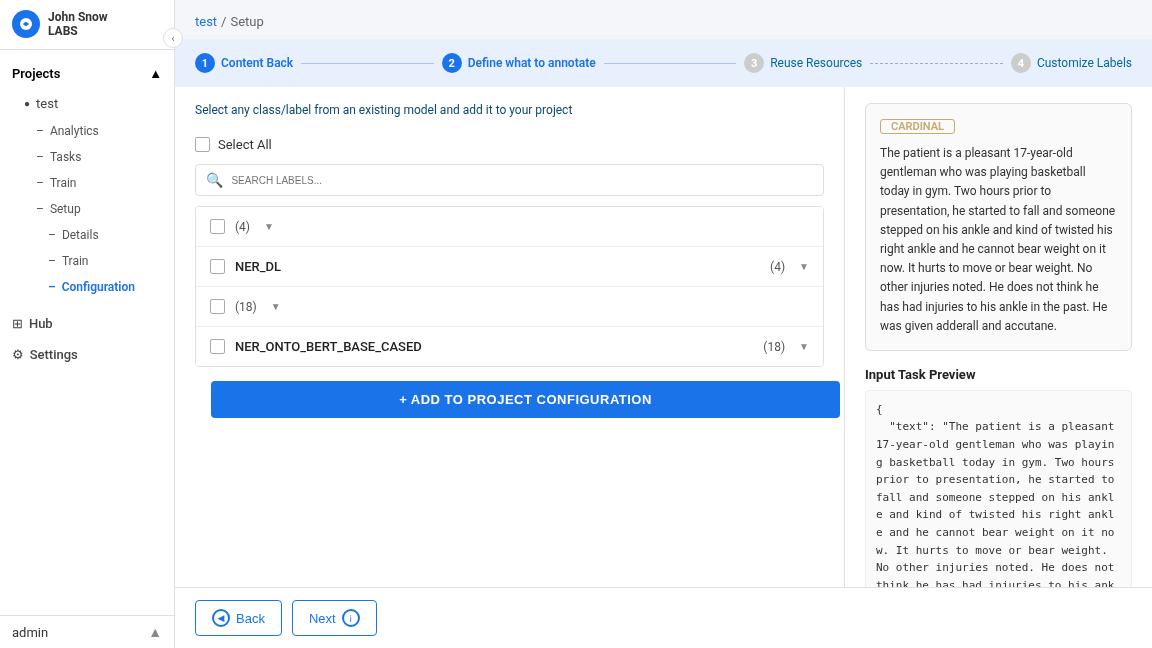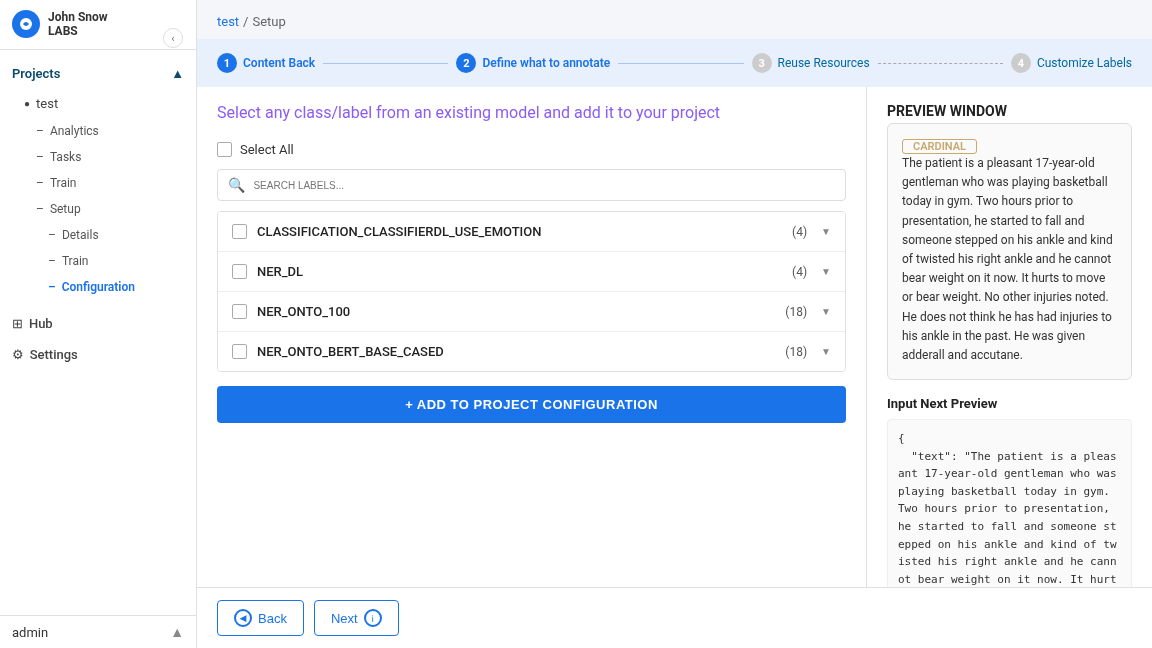--- a/index.html
+++ b/index.html
@@ -1,24 +1,24 @@
 <!DOCTYPE html>
 <html><head>
   <meta charset="utf-8">
   <style>
     * { box-sizing: border-box; margin: 0; padding: 0; }
     body { font-family: -apple-system, BlinkMacSystemFont, 'Segoe UI', Roboto, sans-serif; font-size: 13px; background: #f5f6fa; color: #333; display: flex; height: 648px; overflow: hidden; }
 
     
-    .sidebar { width: 197px; background: #fff; border-right: 1px solid #e0e0e0; display: flex; flex-direction: column; flex-shrink: 0; }
+    .sidebar { width: 175px; background: #fff; border-right: 1px solid #e0e0e0; display: flex; flex-direction: column; flex-shrink: 0; }
     .sidebar-logo { padding: 10px 12px; border-bottom: 1px solid #e0e0e0; display: flex; align-items: center; gap: 8px; }
     .logo-icon { width: 28px; height: 28px; background: #1a73e8; border-radius: 50%; display: flex; align-items: center; justify-content: center; }
     .logo-icon svg { width: 16px; height: 16px; fill: white; }
     .sidebar-nav { flex: 1; overflow-y: auto; padding: 8px 0; }
-    .nav-section-header { display: flex; align-items: center; justify-content: space-between; padding: 8px 12px; font-size: 13px; font-weight: 600; color: #0c4a6e; cursor: pointer; }
+    .nav-section-header { display: flex; align-items: center; justify-content: space-between; padding: 8px 12px; font-size: 13px; font-weight: 600; color: #000000; cursor: pointer; }
     .nav-item { padding: 7px 12px 7px 24px; font-size: 13px; color: #444; cursor: pointer; display: flex; align-items: center; gap: 6px; }
     .nav-item-sub { padding: 6px 12px 6px 36px; font-size: 12px; color: #555; cursor: pointer; display: flex; align-items: center; gap: 6px; }
     .nav-item-sub.active { color: #1a73e8; font-weight: 600; }
     .sidebar-section { padding: 8px 12px; font-size: 13px; font-weight: 500; color: #444; cursor: pointer; display: flex; align-items: center; gap: 6px; }
     .sidebar-footer { border-top: 1px solid #e0e0e0; padding: 8px 12px; display: flex; align-items: center; justify-content: space-between; }
     .collapse-btn { background: none; border: none; cursor: pointer; color: #888; font-size: 14px; }
 
     
     .sidebar-collapse { position: absolute; left: 163px; top: 28px; width: 20px; height: 20px; background: #fff; border: 1px solid #ddd; border-radius: 50%; display: flex; align-items: center; justify-content: center; cursor: pointer; z-index: 10; font-size: 10px; color: #666; }
 
@@ -49,47 +49,47 @@
     
     .tabs { display: flex; gap: 0; margin-bottom: 16px; }
     .tab-btn { padding: 7px 18px; border: 1px solid #ddd; background: #fff; font-size: 13px; cursor: pointer; color: #333; }
     .tab-btn:first-child { border-radius: 4px 0 0 4px; }
     .tab-btn:last-child { border-radius: 0 4px 4px 0; }
     .tab-btn.active { background: #1a73e8; color: white; border-color: #1a73e8; }
     .tab-btn:not(:first-child) { border-left: none; }
 
     
     .section-title { font-size: 13px; font-weight: 700; color: #222; text-transform: uppercase; margin-bottom: 4px; letter-spacing: 0.3px; }
-    .section-desc { font-size: 16px; color: #8b5cf6; margin-bottom: 12px; }
+    .section-desc { font-size: 12px; color: #0c4a6e; margin-bottom: 12px; }
 
     
     .select-all-row { display: flex; align-items: center; gap: 8px; padding: 8px 0; margin-bottom: 4px; }
     .checkbox { width: 15px; height: 15px; border: 1.5px solid #aaa; border-radius: 2px; cursor: pointer; display: flex; align-items: center; justify-content: center; flex-shrink: 0; }
 
     
     .search-box { display: flex; align-items: center; border: 1px solid #ddd; border-radius: 4px; padding: 7px 10px; gap: 8px; margin-bottom: 10px; background: #fff; }
     .search-box input { border: none; outline: none; font-size: 10px; color: #aaa; flex: 1; background: transparent; }
 
     
     .model-list { display: flex; flex-direction: column; gap: 0; border: 1px solid #e0e0e0; border-radius: 4px; overflow: hidden; }
     .model-row { display: flex; align-items: center; gap: 10px; padding: 12px 14px; border-bottom: 1px solid #eee; background: #fff; cursor: pointer; }
     .model-row:last-child { border-bottom: none; }
     .model-name { flex: 1; font-size: 13px; font-weight: 500; color: #222; }
     .model-count { font-size: 12px; color: #555; margin-right: 4px; }
     .chevron { font-size: 10px; color: #888; }
 
     
-    .add-btn { width: 100%; margin-top: 14px; padding: 11px; background: #1a73e8; color: white; border: none; border-radius: 4px; font-size: 13px; font-weight: 600; cursor: pointer; letter-spacing: 0.5px; display: flex; align-items: center; justify-content: center; gap: 6px; }
+    .add-btn { width: 100%; margin-top: 14px; padding: 11px; background: #1a73e8; color: white; border: none; border-radius: 4px; font-size: 13px; font-weight: 600; cursor: pointer; letter-spacing: 0.5px; display: flex; align-items: center; justify-content: center; gap: 6px; margin-left: 16px; }
 
     
     .right-panel { flex: 1; padding: 16px 20px; overflow-y: auto; background: #fff; }
     .preview-title { font-size: 14px; font-weight: 700; color: #222; margin-bottom: 4px; text-transform: uppercase; }
     .preview-desc { font-size: 12px; color: #666; margin-bottom: 14px; }
     .preview-card { border: 1px solid #ddd; border-radius: 6px; padding: 14px; margin-bottom: 16px; background: #fafafa; }
-    .cardinal-badge { display: inline-block; padding: 0 10px; border: 1px solid #c8a96e; border-radius: 3px; font-size: 11px; font-weight: 600; color: #c8a96e; }
+    .cardinal-badge { display: inline-block; padding: 0 10px; border: 1px solid #c8a96e; border-radius: 3px; font-size: 11px; font-weight: 600; color: #c8a96e; margin-bottom: 10px; }
     .preview-text { font-size: 12px; color: #333; line-height: 1.6; }
     .preview-subtitle { font-size: 13px; font-weight: 700; color: #222; margin-bottom: 8px; margin-top: 0; }
     .code-block { background: #fafafa; border: 1px solid #eee; border-radius: 4px; padding: 10px; font-size: 11px; font-family: monospace; color: #333; line-height: 1.6; white-space: pre-wrap; word-break: break-all; }
 
     
     .footer { border-top: 1px solid #e0e0e0; padding: 12px 20px; display: flex; align-items: center; justify-content: space-between; background: #fff; }
     .footer-left { display: flex; gap: 10px; }
     .btn-back { display: flex; align-items: center; gap: 6px; padding: 8px 16px; background: white; border: 1.5px solid #1a73e8; border-radius: 4px; color: #1a73e8; font-size: 13px; font-weight: 500; cursor: pointer; }
     .btn-next { display: flex; align-items: center; gap: 6px; padding: 8px 16px; background: white; border: 1.5px solid #1a73e8; border-radius: 4px; color: #1a73e8; font-size: 13px; font-weight: 500; cursor: pointer; }
     .btn-save { padding: 8px 20px; background: white; border: 1.5px solid #1a73e8; border-radius: 4px; color: #1a73e8; font-size: 13px; font-weight: 500; cursor: pointer; }
@@ -215,61 +215,58 @@
 
       <div class="search-box">
         <span style="color:#aaa;font-size:14px;">🔍</span>
         <input type="text" placeholder="SEARCH LABELS..." style="">
       </div>
 
       <div class="model-list">
 
         <div class="model-row">
           <div class="checkbox"></div>
-          <span class="model-name">CLASSIFICATION_CLASSIFIERDL_USE_EMOTION</span>
           <span class="model-count">(4)</span>
           <span class="chevron">▼</span>
         </div>
 
         <div class="model-row">
           <div class="checkbox"></div>
           <span class="model-name">NER_DL</span>
           <span class="model-count">(4)</span>
           <span class="chevron">▼</span>
         </div>
 
         <div class="model-row">
           <div class="checkbox"></div>
-          <span class="model-name">NER_ONTO_100</span>
           <span class="model-count">(18)</span>
           <span class="chevron">▼</span>
         </div>
 
         <div class="model-row">
           <div class="checkbox"></div>
           <span class="model-name">NER_ONTO_BERT_BASE_CASED</span>
           <span class="model-count">(18)</span>
           <span class="chevron">▼</span>
         </div>
 
       </div>
 
       <button class="add-btn">+ ADD TO PROJECT CONFIGURATION</button>
 
     </div>
 
     <div class="right-panel">
-      <div class="preview-title">PREVIEW WINDOW</div>
 
       <div class="preview-card">
         <div class="cardinal-badge">CARDINAL</div>
         <div class="preview-text">The patient is a pleasant 17-year-old gentleman who was playing basketball today in gym. Two hours prior to presentation, he started to fall and someone stepped on his ankle and kind of twisted his right ankle and he cannot bear weight on it now. It hurts to move or bear weight. No other injuries noted. He does not think he has had injuries to his ankle in the past. He was given adderall and accutane.</div>
       </div>
 
-      <div class="preview-subtitle">Input Next Preview</div>
+      <div class="preview-subtitle">Input Task Preview</div>
       <div class="code-block">{
   "text": "The patient is a pleasant 17-year-old gentleman who was playing basketball today in gym. Two hours prior to presentation, he started to fall and someone stepped on his ankle and kind of twisted his right ankle and he cannot bear weight on it now. It hurts to move or bear weight. No other injuries noted. He does not think he has had injuries to his ankle in the past. He was given adderall and accutane.",
   "title": "MyTestTitle"
 }</div>
 
     </div>
 
   </div>
 
   <div class="footer">

